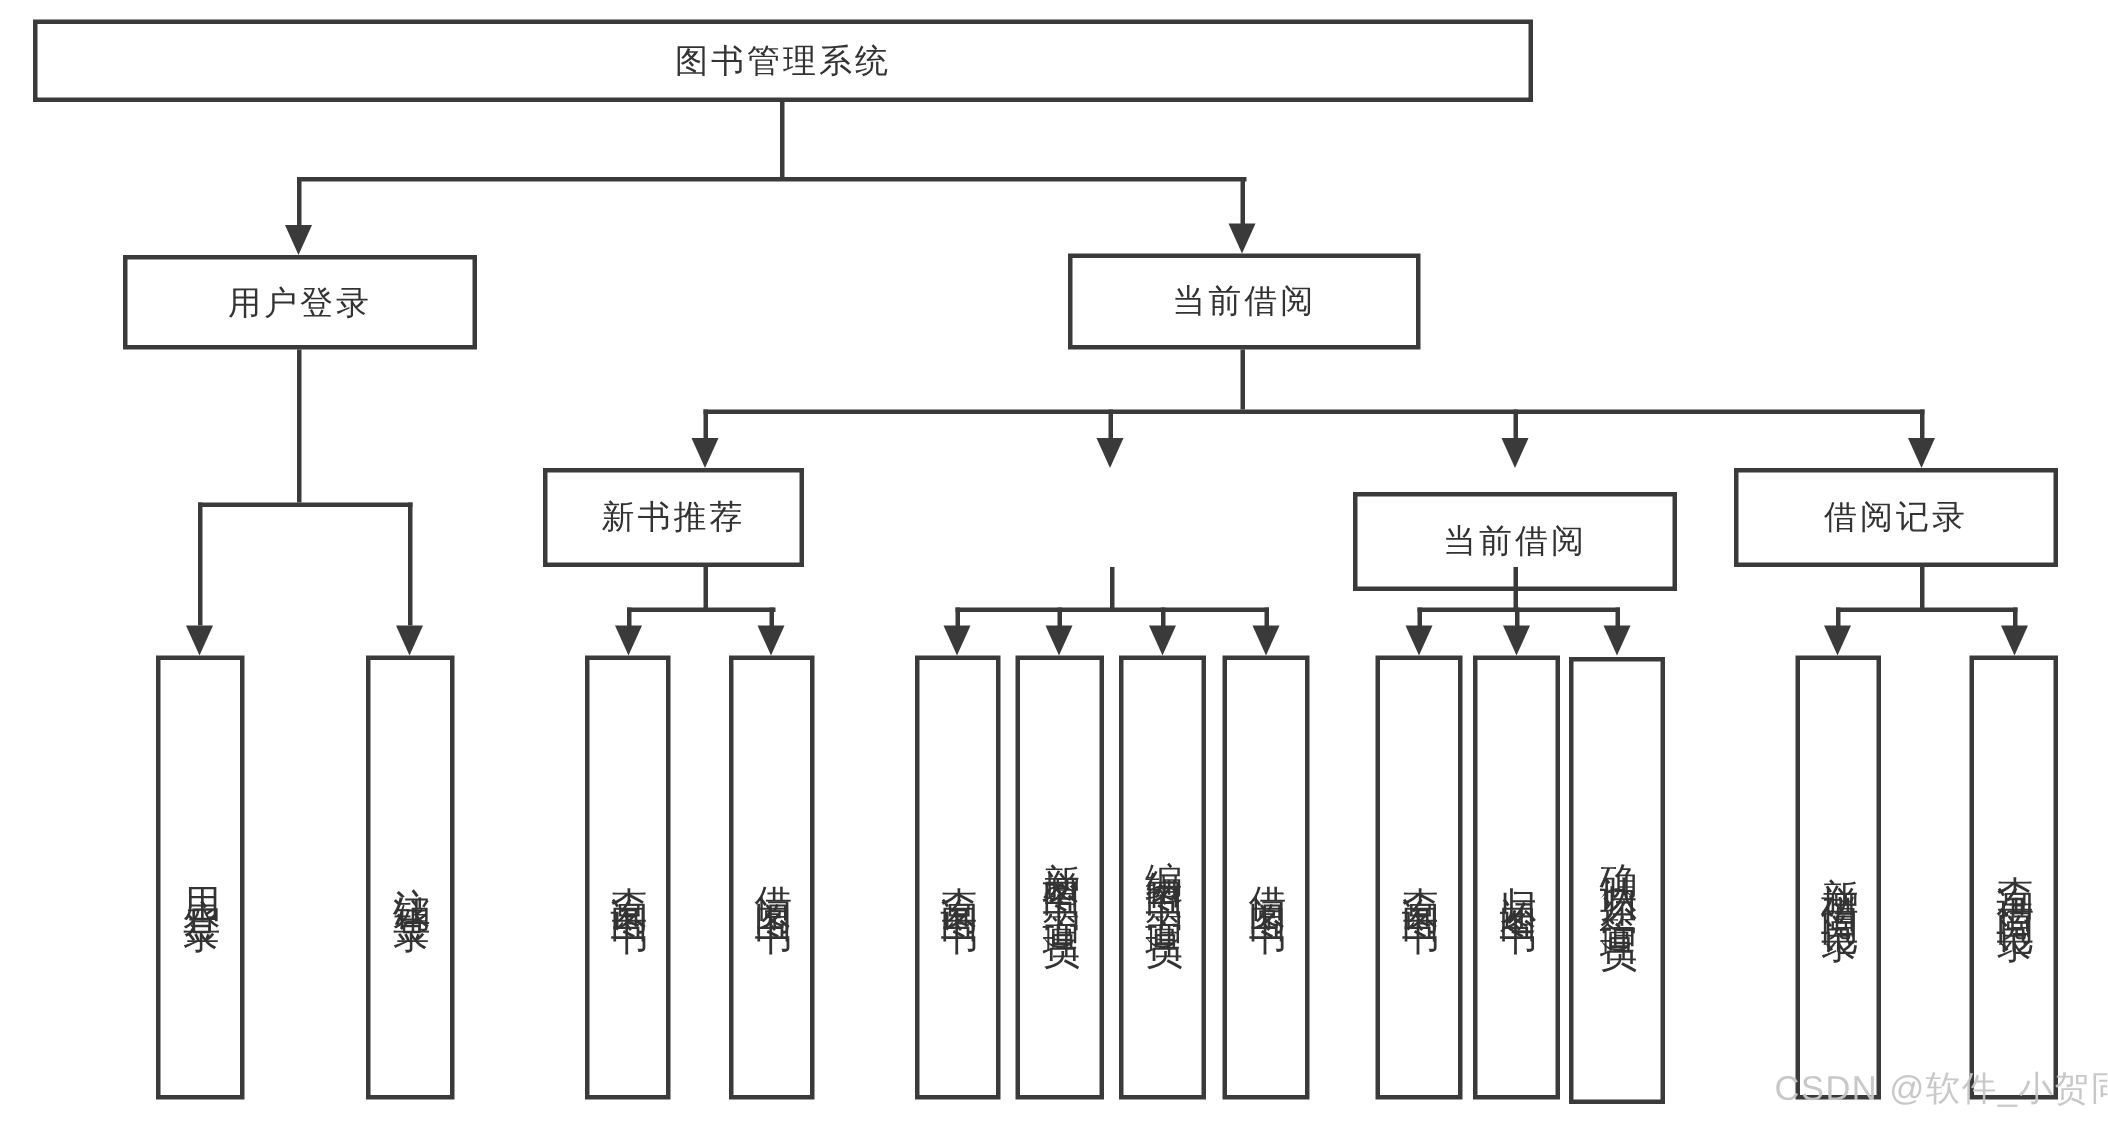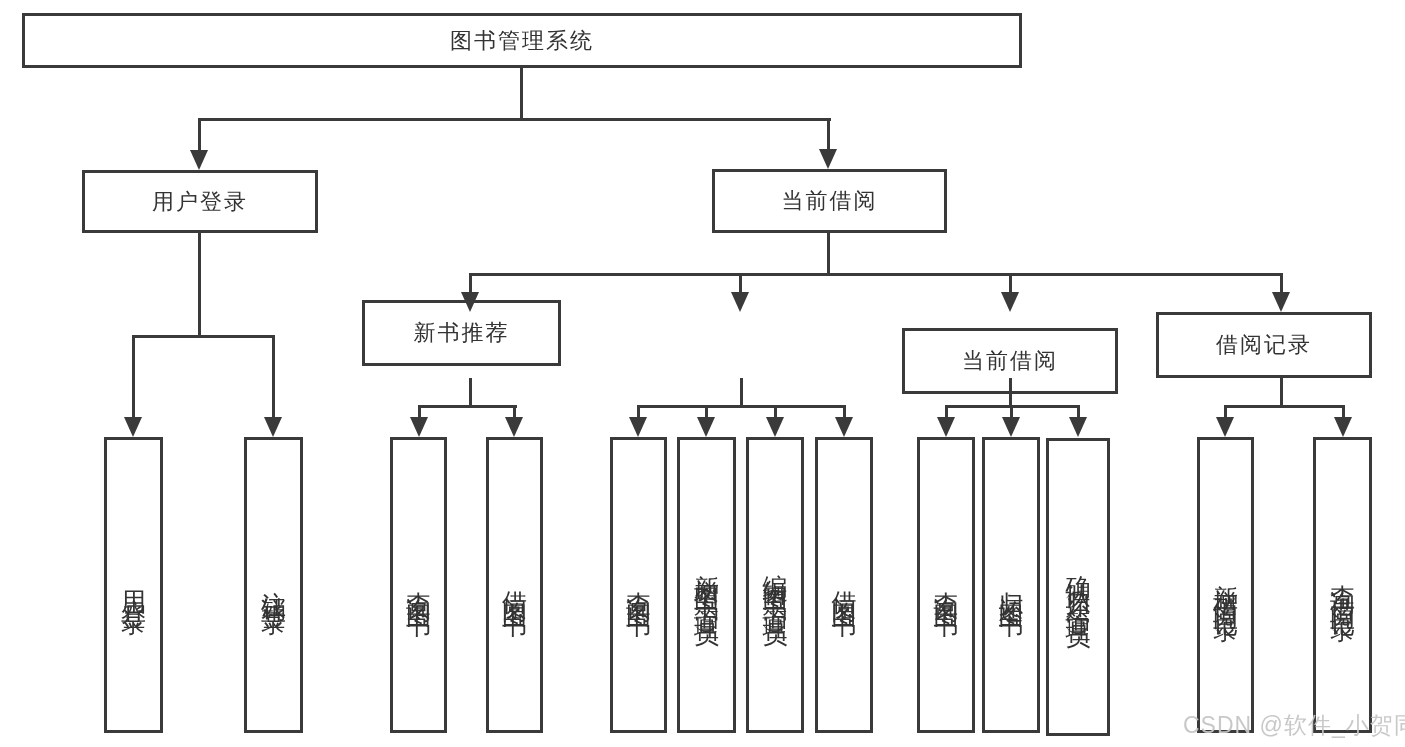--- a/index.html
+++ b/index.html
@@ -55,21 +55,21 @@
   </div>
 
   <div class="node" style="left:82px;top:170px;width:236px;height:63px;">
     <span>用户登录</span>
   </div>
 
   <div class="node" style="left:712px;top:169px;width:235px;height:64px;">
     <span>当前借阅</span>
   </div>
 
-  <div class="node" style="left:362px;top:300px;width:199px;height:66px;align-items:center;">
+  <div class="node" style="left:362px;top:312px;width:174px;height:66px;align-items:center;">
     <span>新书推荐</span>
   </div>
 
 
   <div class="node" style="left:902px;top:328px;width:216px;height:66px;">
     <span>当前借阅</span>
   </div>
 
   <div class="node" style="left:1156px;top:312px;width:216px;height:66px;">
     <span>借阅记录</span>

